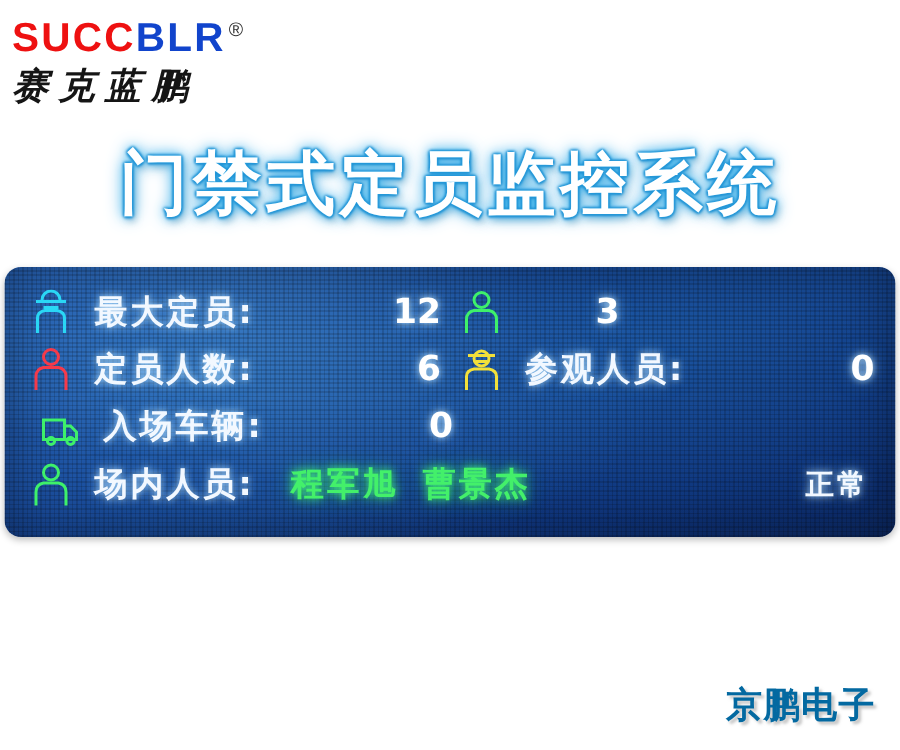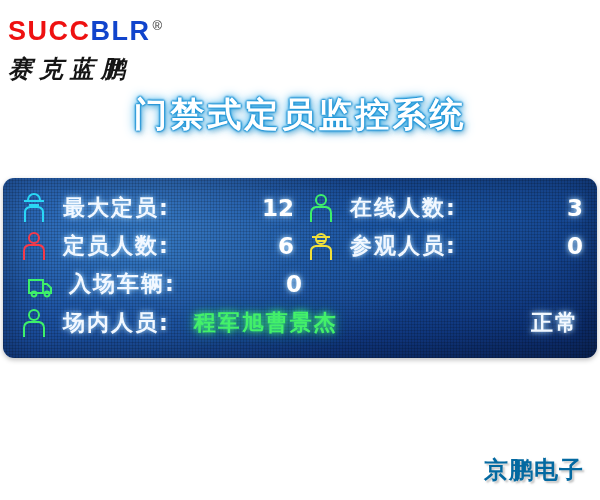--- a/index.html
+++ b/index.html
@@ -21,21 +21,21 @@
     left: 8px;
     top: 6px;
     width: 220px;
     height: 70px;
   }
   #brand-wordmark {
     font-family: "Liberation Sans", "DejaVu Sans", sans-serif;
     font-weight: bold;
     font-size: 27px;
     letter-spacing: 1.5px;
-    line-height: 40px;
+    line-height: 28px;
     white-space: nowrap;
   }
   #brand-wordmark .seg-a { color: #ee1111; }
   #brand-wordmark .seg-b { color: #1144cc; }
   #brand-reg {
     font-size: 13px;
     color: #333333;
     vertical-align: super;
     font-weight: normal;
     letter-spacing: 0;
@@ -55,21 +55,21 @@
 
   
   #page-title {
     position: absolute;
     left: 0;
     top: 92px;
     width: 600px;
     text-align: center;
     font-family: "DejaVu Sans", "Liberation Sans", sans-serif;
     font-weight: bold;
-    font-size: 34px;
+    font-size: 46px;
     letter-spacing: 3px;
     color: #ffffff;
     text-shadow:
       0 0 1px #3fb6ef,
       1px 0 2px #1d8fd2,
      -1px 0 2px #1d8fd2,
       0 1px 2px #1d8fd2,
       0 -1px 2px #1d8fd2,
       0 0 7px #45c2f7,
       0 0 12px #2f9fe0,
@@ -182,27 +182,27 @@
     flex: 1 1 auto;
     margin-left: 24px;
     font-family: "DejaVu Sans", "Liberation Sans", sans-serif;
     font-weight: bold;
     font-size: 22px;
     letter-spacing: 2px;
     color: #43f06a;
     text-shadow: 0 0 6px rgba(70,255,120,0.95), 0 0 13px rgba(40,220,100,0.6);
     white-space: nowrap;
   }
-  .roster-name + .roster-name { }
+  .roster-name + .roster-name { margin-left: 16px; }
   .roster-status {
     flex: 0 0 auto;
     padding-right: 4px;
     font-family: "DejaVu Sans", "Liberation Sans", sans-serif;
     font-weight: bold;
-    font-size: 22px;
+    font-size: 19px;
     letter-spacing: 2px;
     color: #f2f8ff;
     text-shadow: 0 0 5px rgba(190,230,255,0.9), 0 0 11px rgba(120,190,255,0.55);
     white-space: nowrap;
   }
 
   
   #footer-brand {
     position: absolute;
     right: 16px;
@@ -248,21 +248,20 @@
         <span class="led-label">最大定员:</span>
         <span class="led-value">12</span>
       </div>
       <div class="led-half right">
         <svg class="led-icon" viewBox="0 0 26 30">
           <g fill="none" stroke="#3ef06a" stroke-width="2" stroke-linecap="square">
             <circle cx="13" cy="7" r="5"></circle>
             <path d="M3 28 L3 20 Q3 15 8 14 L18 14 Q23 15 23 20 L23 28"></path>
           </g>
         </svg>
-        <span class="led-label">在线人数:</span>
         <span class="led-value">3</span>
       </div>
     </div>
 
     <div class="led-row">
       <div class="led-half left">
         <svg class="led-icon" viewBox="0 0 26 30">
           <g fill="none" stroke="#f53a4a" stroke-width="2" stroke-linecap="square">
             <circle cx="13" cy="7" r="5"></circle>
             <path d="M3 28 L3 20 Q3 15 8 14 L18 14 Q23 15 23 20 L23 28"></path>

